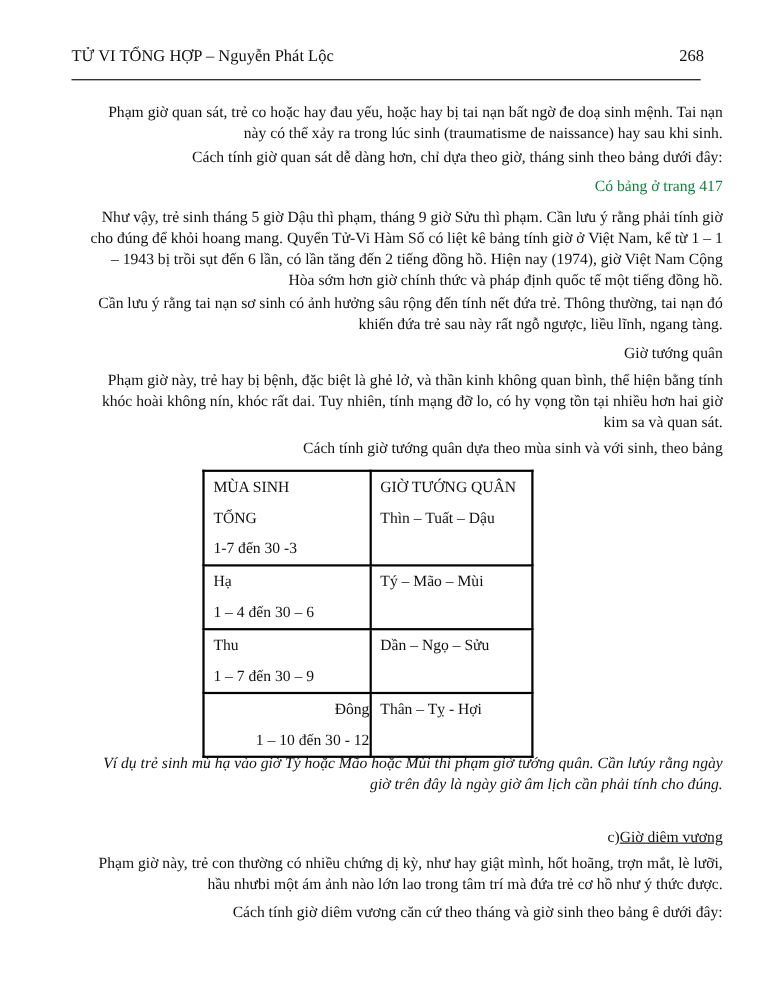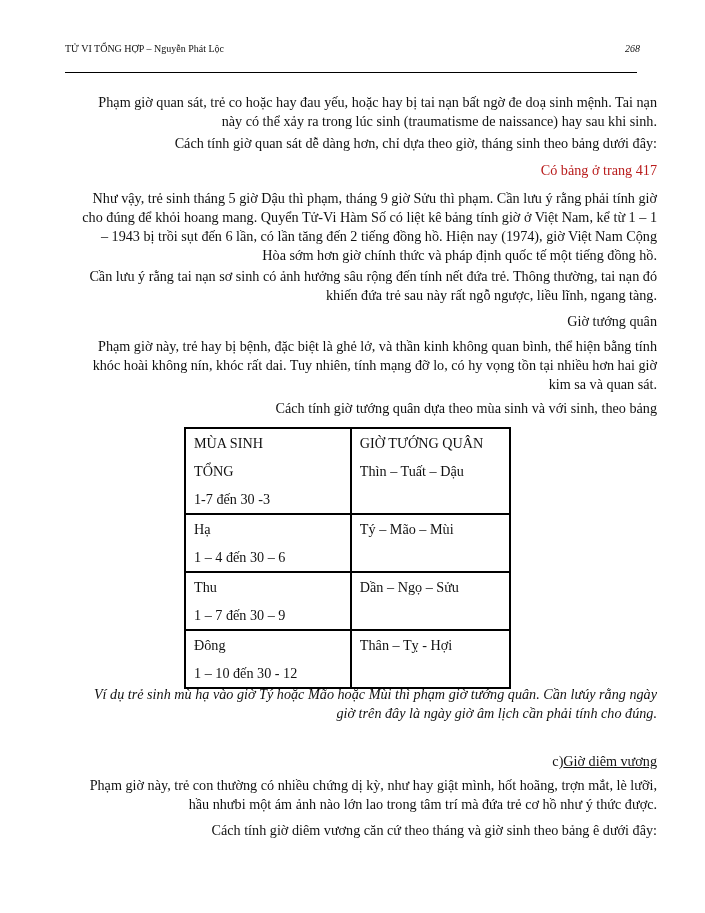--- a/index.html
+++ b/index.html
@@ -2,34 +2,34 @@
 <html><head>
 <meta charset="utf-8">
 <style>
   html, body { margin: 0; padding: 0; background: #ffffff; }
   body {
     width: 705px; height: 913px; position: relative; overflow: hidden;
     font-family: "Liberation Serif", serif; color: #111111; font-size: 14.2px;
   }
   .header {
     position: absolute; left: 65px; top: 43px; width: 575px; height: 20px;
-    font-size: 10px;
+    font-size: 15px;
   }
   .header .title { position: absolute; left: 0; top: 0; }
-  .header .pageno { position: absolute; right: 0; top: 0; font-style: italic; }
+  .header .pageno { position: absolute; right: 0; top: 0; }
   .rule {
     position: absolute; left: 65px; top: 72px; width: 572px; height: 0;
     border-top: 1.3px solid #000;
   }
   p { margin: 17px; line-height: 19px; }
   .justify { text-align: justify; }
   .para { position: absolute; left: 65px; width: 575px; text-align: right; }
-  .red { color: #b91c1c; }
+  .red { color: #15803d; }
   .table {
-    position: absolute; left: 184px; top: 427px; width: 327px;
+    position: absolute; left: 184px; top: 427px; width: 301px;
     border-collapse: collapse;
   }
   .table td {
     border: 2px solid #000; vertical-align: top; padding: 0 0 0 8px;
     font-size: 14.2px; line-height: 28px;
   }
   .table td.c1 { width: 158px; }
   .table td.c2 { width: 151px; }
   .cell-line { display: block; }
   .c-label { display: inline-block; width: 100px; }
@@ -77,21 +77,21 @@
   <tr>
     <td class="c1" style="height:55px;">
       <span class="cell-line">Thu</span>
       <span class="cell-line">1 – 7 đến 30 – 9</span>
     </td>
     <td class="c2">
       <span class="cell-line">Dần – Ngọ – Sửu</span>
     </td>
   </tr>
   <tr>
-    <td class="c1" style="height:55px;">
+    <td class="c1" style="height:55px;text-align:right;">
       <span class="cell-line">Đông</span>
       <span class="cell-line">1 – 10 đến 30 - 12</span>
     </td>
     <td class="c2">
       <span class="cell-line">Thân – Tỵ - Hợi</span>
     </td>
   </tr>
 </tbody>
   </table>
 

